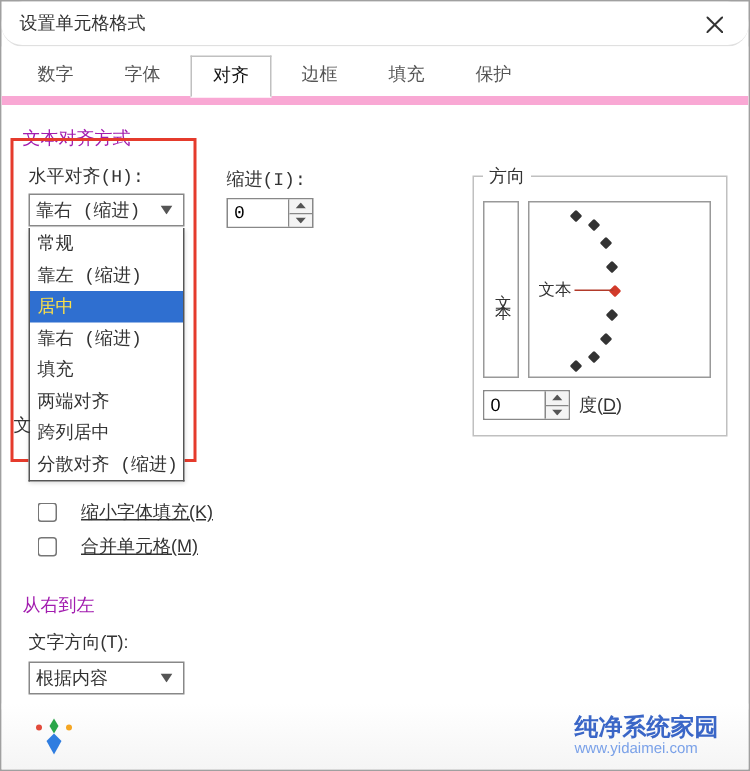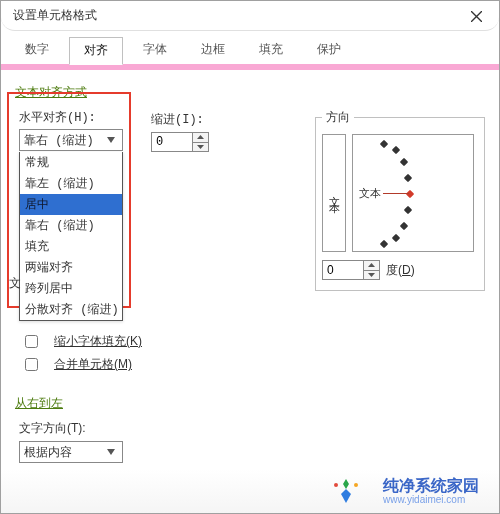--- a/index.html
+++ b/index.html
@@ -57,21 +57,21 @@
     border-bottom: 1px solid #ffffff;
     margin-bottom: -1px;
     color: #111;
     background: #ffffff;
   }
   .content {
     padding: 10px 14px;
     position: relative;
     background: #ffffff;
   }
-  .grouplabel { font-size: 12px; margin: 4px 0 8px 0; color: #4d7c0f; text-decoration: underline; }
+  .grouplabel { font-size: 12px; margin: 4px 0 8px 0; color: #a21caf; }
   .deeplabel { font-size: 12px; margin-bottom: 4px; color: #333; }
   .columns { display: flex; gap: 16px; align-items: flex-start; }
   .colleft { flex: 1; position: relative; }
   fieldset.orient {
     border: 1px solid #c0c0c0;
     margin: 0;
     padding: 8px 10px 10px 6px;
     width: 170px;
   }
   fieldset.orient legend { font-size: 12px; padding: 0 4px; color: #333; }
@@ -100,21 +100,21 @@
   }
   .chev { width: 14px; display: inline-flex; align-items: center; justify-content: center; }
   .dropdown {
     border: 1px solid #555;
     border-top: none;
     background: #fff;
     width: 104px;
     box-shadow: 0 1px 3px rgba(0,0,0,.15);
   }
   .dropdown .opt { padding: 2px 5px; font-size: 12px; cursor: pointer; white-space: nowrap; }
-  .dropdown .opt.sel { background: #2f6fd0; color: #0f172a; }
+  .dropdown .opt.sel { background: #2f6fd0; color: #fde047; }
   .indent-row { display: flex; align-items: center; gap: 8px; margin-left: 132px; margin-top: -22px; }
   .spinner {
     display: inline-flex; align-items: stretch; height: 20px;
     border: 1px solid #888;
   }
   .spinner input {
     border: none; width: 40px; font-size: 12px; padding: 0 4px; text-align: left; font-family: inherit;
   }
   .spinner .spins { display: flex; flex-direction: column; width: 16px; border-left: 1px solid #888; }
   .spinner .sp { flex: 1; display: flex; align-items: center; justify-content: center; cursor: pointer; background: #f4f4f4; }
@@ -141,21 +141,21 @@
   .diamond.red { background: #d23a2a; }
   .deg-row { display: flex; align-items: center; gap: 6px; font-size: 12px; color: #333; }
   .underline-key { text-decoration: underline; }
 
   .watermark {
     position: absolute;
     left: 0; right: 0; bottom: 0;
     height: 44px;
     display: flex;
     align-items: center;
-    justify-content: flex-end;
+    justify-content: space-between;
     padding: 0 20px;
     gap: 22px;
     background: linear-gradient(#ffffff, #f5f5f5);
     color: #3a66c7;
     font-size: 16px;
   }
   .wm-text { display: flex; flex-direction: column; line-height: 1.1; }
   .wm-url { font-size: 10px; color: #7aa1e8; margin-top: 0; }
   .wm-icon {
     width: 30px; height: 30px; position: relative;
@@ -169,22 +169,22 @@
   <div class="close-btn">
     <svg viewBox="0 0 10 10">
       <line x1="0" y1="0" x2="10" y2="10" stroke="#333" stroke-width="1.2"></line>
       <line x1="10" y1="0" x2="0" y2="10" stroke="#333" stroke-width="1.2"></line>
     </svg>
   </div>
 </div>
 
 <div class="tabstrip">
   <div class="tab">数字</div>
+  <div class="tab">字体</div>
   <div class="tab active">对齐</div>
-  <div class="tab">字体</div>
   <div class="tab">边框</div>
   <div class="tab">填充</div>
   <div class="tab">保护</div>
 </div>
 
 <div class="content">
 
   <div class="redbox" style="left:6px; top:22px; width:124px; height:216px;"></div>
 
   <div class="grouplabel">文本对齐方式</div>

